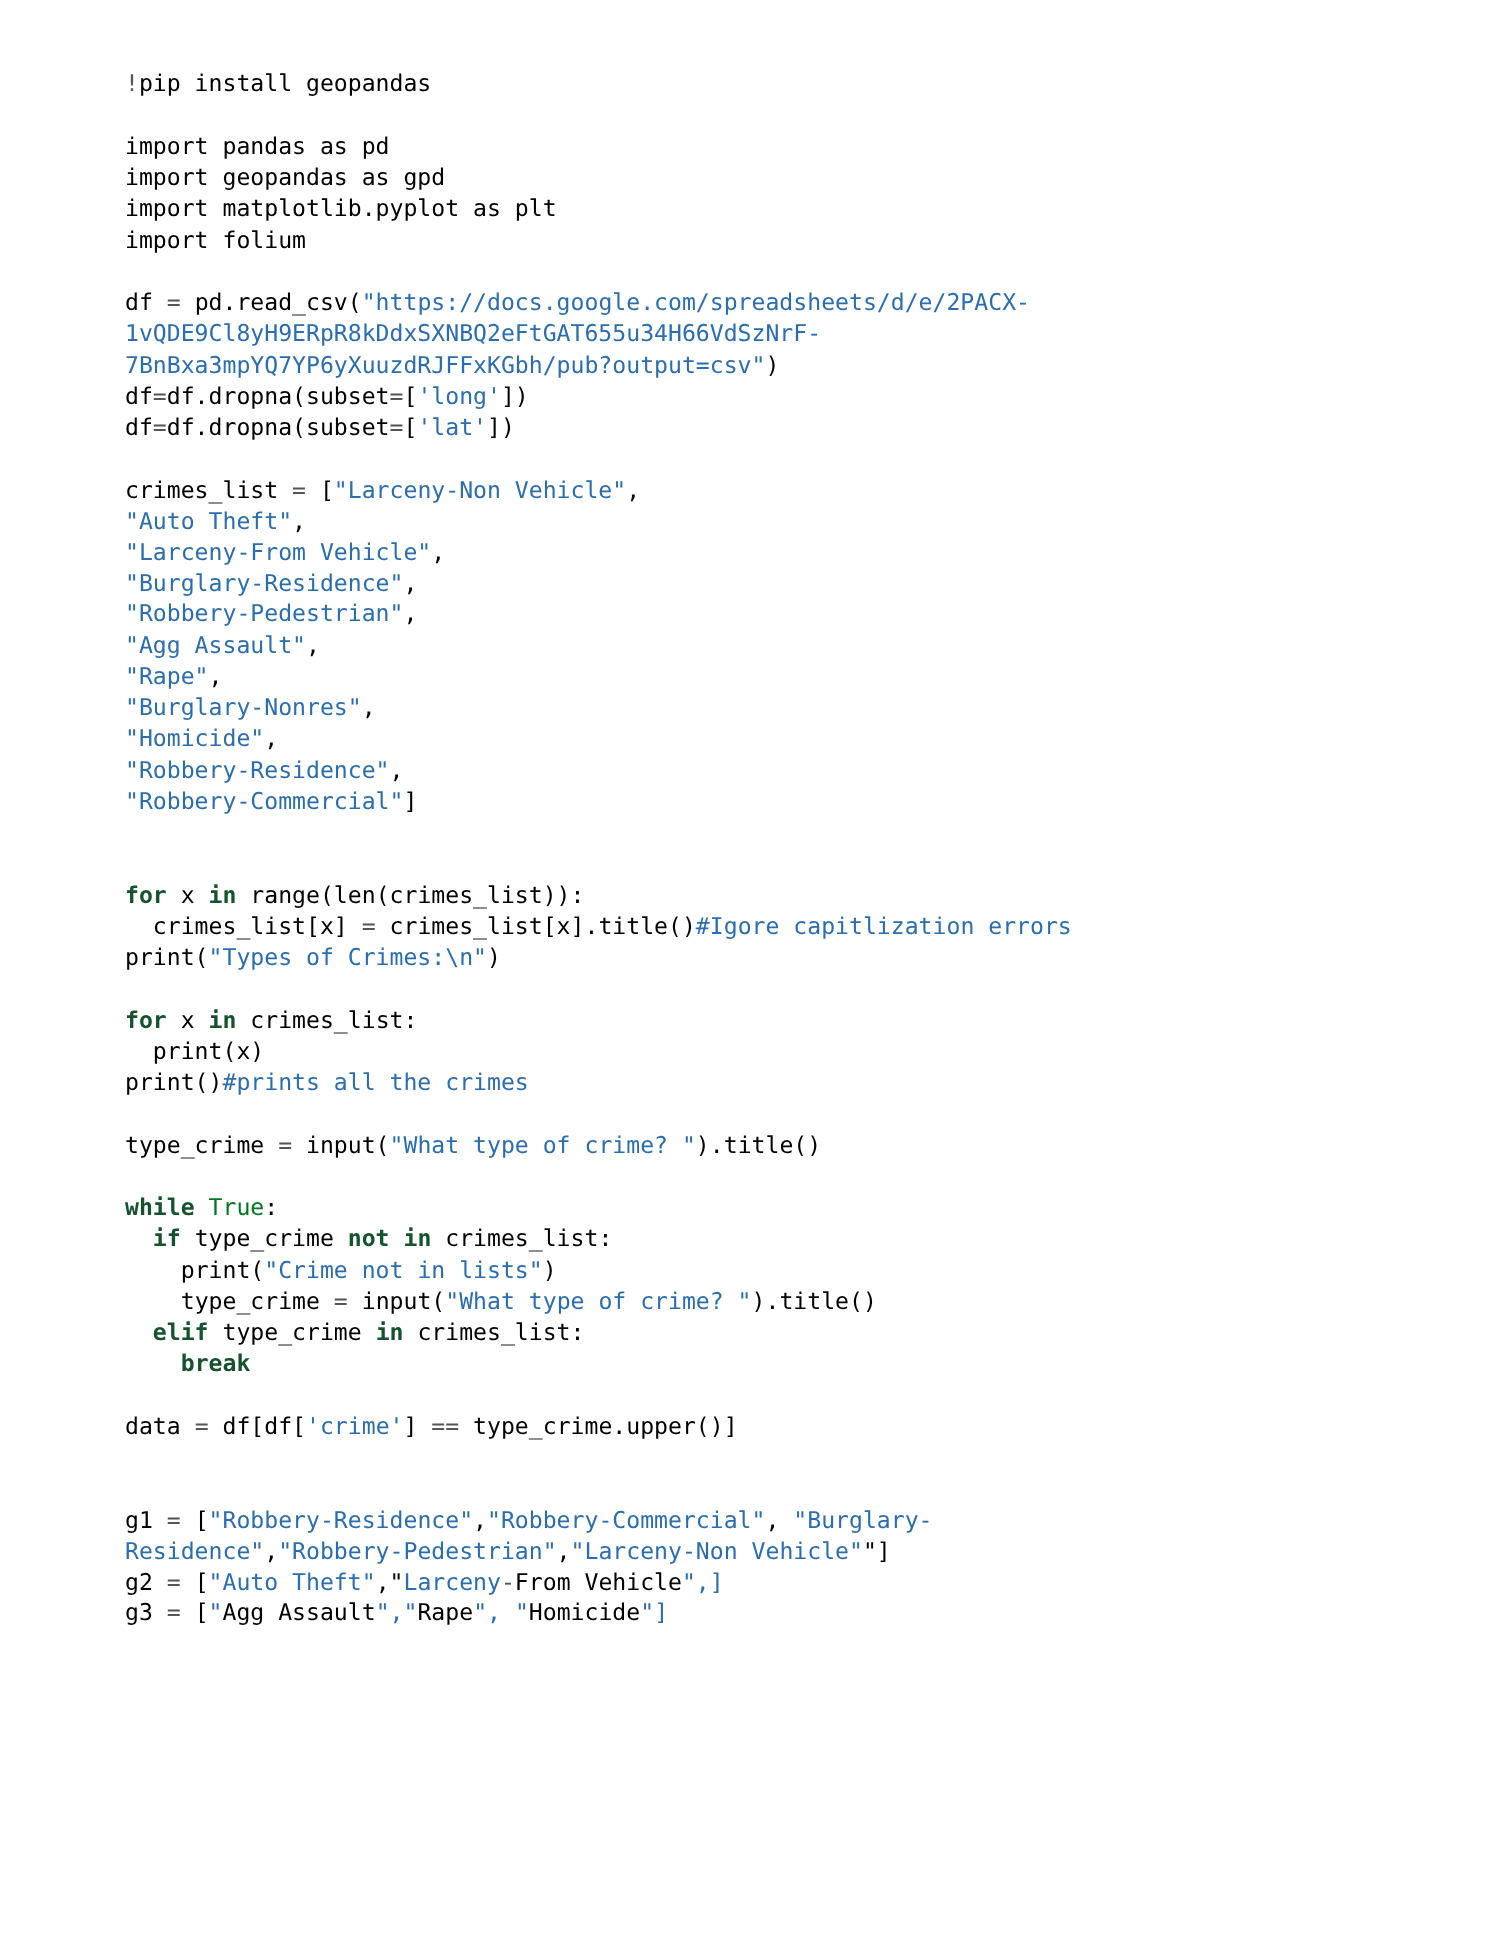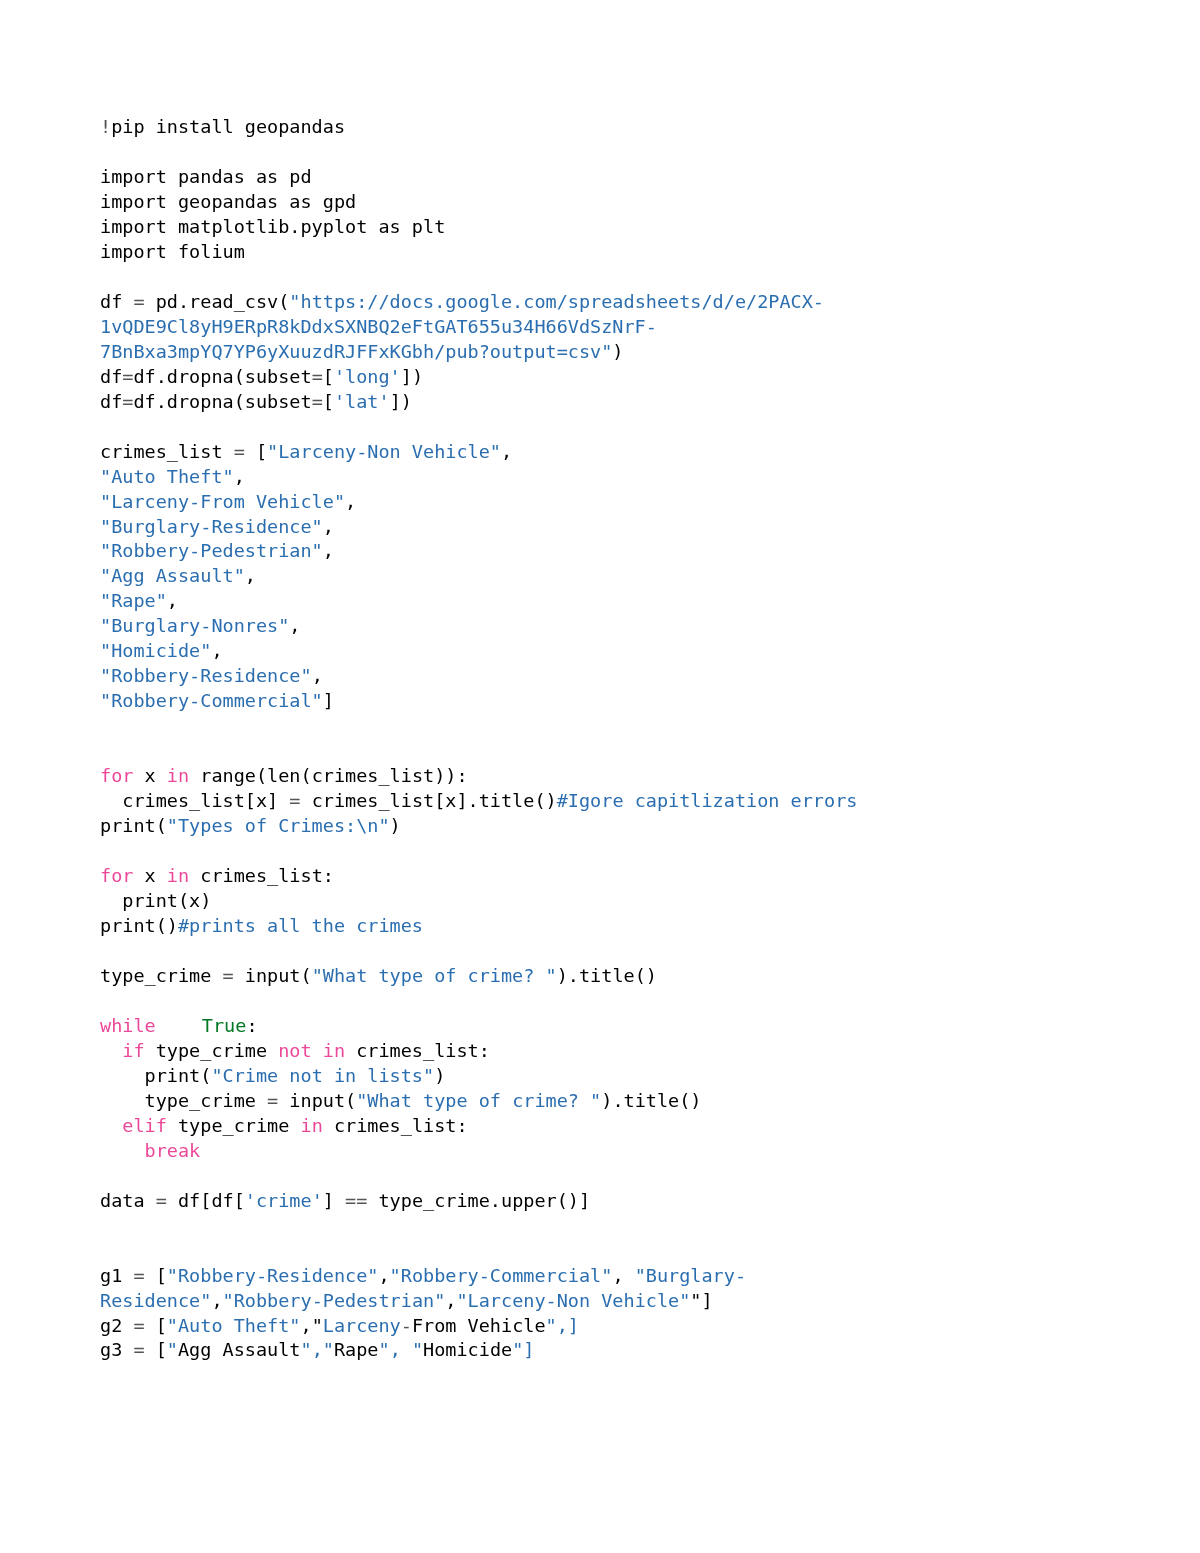--- a/index.html
+++ b/index.html
@@ -7,31 +7,31 @@
     padding: 0;
     background: #ffffff;
     font-family: "Consolas", "Menlo", "Monaco", monospace;
     font-size: 18.5px;
     line-height: 1.35;
     color: #000000;
   }
   .page {
     width: 1036px;
     min-height: 1553px;
-    padding: 115px 100px 100px 100px;
+    padding: 56px 100px 100px 100px;
     box-sizing: border-box;
     background: #ffffff;
   }
   .code {
     white-space: pre;
     font-family: "Consolas", "Menlo", "Monaco", monospace;
   }
   .op    { color: #555555; }
-  .kw    { color: #ec4899; font-weight: normal; }
-  .bi    { color: #007722; margin-left: 35px; }
+  .kw    { color: #14532d; font-weight: bold; }
+  .bi    { color: #007722; }
   .str   { color: #2b6eb0; }
   .nm    { color: #000000; }
   .cm    { color: #2b6eb0; }
   .err   { background: transparent; }
 </style>
 </head>
 <body>
 
 <div class="page">
   <div class="code" id="code-container"><div style="white-space: pre-wrap; word-break: break-word;"><span class="op">!</span><span class="nm">pip install geopandas</span></div><div style="white-space: pre-wrap; word-break: break-word;">&nbsp;</div><div style="white-space: pre-wrap; word-break: break-word;"><span class="nm">import pandas as pd</span></div><div style="white-space: pre-wrap; word-break: break-word;"><span class="nm">import geopandas as gpd</span></div><div style="white-space: pre-wrap; word-break: break-word;"><span class="nm">import matplotlib.pyplot as plt </span></div><div style="white-space: pre-wrap; word-break: break-word;"><span class="nm">import folium</span></div><div style="white-space: pre-wrap; word-break: break-word;">&nbsp;</div><div style="white-space: pre-wrap; word-break: break-word;"><span class="nm">df </span><span class="op">=</span><span class="nm"> pd.read_csv(</span><span class="str">"https://docs.google.com/spreadsheets/d/e/2PACX-1vQDE9Cl8yH9ERpR8kDdxSXNBQ2eFtGAT655u34H66VdSzNrF-7BnBxa3mpYQ7YP6yXuuzdRJFFxKGbh/pub?output=csv"</span><span class="nm">)</span></div><div style="white-space: pre-wrap; word-break: break-word;"><span class="nm">df</span><span class="op">=</span><span class="nm">df.dropna(subset</span><span class="op">=</span><span class="nm">[</span><span class="str">'long'</span><span class="nm">])</span></div><div style="white-space: pre-wrap; word-break: break-word;"><span class="nm">df</span><span class="op">=</span><span class="nm">df.dropna(subset</span><span class="op">=</span><span class="nm">[</span><span class="str">'lat'</span><span class="nm">])</span></div><div style="white-space: pre-wrap; word-break: break-word;">&nbsp;</div><div style="white-space: pre-wrap; word-break: break-word;"><span class="nm">crimes_list </span><span class="op">=</span><span class="nm"> [</span><span class="str">"Larceny-Non Vehicle"</span><span class="nm">,</span></div><div style="white-space: pre-wrap; word-break: break-word;"><span class="str">"Auto Theft"</span><span class="nm">,</span></div><div style="white-space: pre-wrap; word-break: break-word;"><span class="str">"Larceny-From Vehicle"</span><span class="nm">,</span></div><div style="white-space: pre-wrap; word-break: break-word;"><span class="str">"Burglary-Residence"</span><span class="nm">,</span></div><div style="white-space: pre-wrap; word-break: break-word;"><span class="str">"Robbery-Pedestrian"</span><span class="nm">,</span></div><div style="white-space: pre-wrap; word-break: break-word;"><span class="str">"Agg Assault"</span><span class="nm">,</span></div><div style="white-space: pre-wrap; word-break: break-word;"><span class="str">"Rape"</span><span class="nm">,</span></div><div style="white-space: pre-wrap; word-break: break-word;"><span class="str">"Burglary-Nonres"</span><span class="nm">,</span></div><div style="white-space: pre-wrap; word-break: break-word;"><span class="str">"Homicide"</span><span class="nm">,</span></div><div style="white-space: pre-wrap; word-break: break-word;"><span class="str">"Robbery-Residence"</span><span class="nm">,</span></div><div style="white-space: pre-wrap; word-break: break-word;"><span class="str">"Robbery-Commercial"</span><span class="nm">]</span></div><div style="white-space: pre-wrap; word-break: break-word;">&nbsp;</div><div style="white-space: pre-wrap; word-break: break-word;">&nbsp;</div><div style="white-space: pre-wrap; word-break: break-word;"><span class="kw">for</span><span class="nm"> x </span><span class="kw">in</span><span class="nm"> range(len(crimes_list)):</span></div><div style="white-space: pre-wrap; word-break: break-word;"><span class="nm">  crimes_list[x] </span><span class="op">=</span><span class="nm"> crimes_list[x].title()</span><span class="cm">#Igore capitlization errors</span></div><div style="white-space: pre-wrap; word-break: break-word;"><span class="nm">print(</span><span class="str">"Types of Crimes:\n"</span><span class="nm">)</span></div><div style="white-space: pre-wrap; word-break: break-word;">&nbsp;</div><div style="white-space: pre-wrap; word-break: break-word;"><span class="kw">for</span><span class="nm"> x </span><span class="kw">in</span><span class="nm"> crimes_list:</span></div><div style="white-space: pre-wrap; word-break: break-word;"><span class="nm">  print(x)</span></div><div style="white-space: pre-wrap; word-break: break-word;"><span class="nm">print()</span><span class="cm">#prints all the crimes</span></div><div style="white-space: pre-wrap; word-break: break-word;">&nbsp;</div><div style="white-space: pre-wrap; word-break: break-word;"><span class="nm">type_crime </span><span class="op">=</span><span class="nm"> input(</span><span class="str">"What type of crime? "</span><span class="nm">).title()</span></div><div style="white-space: pre-wrap; word-break: break-word;">&nbsp;</div><div style="white-space: pre-wrap; word-break: break-word;"><span class="kw">while</span><span class="nm"> </span><span class="bi">True</span><span class="nm">:</span></div><div style="white-space: pre-wrap; word-break: break-word;"><span class="nm">  </span><span class="kw">if</span><span class="nm"> type_crime </span><span class="kw">not in</span><span class="nm"> crimes_list:</span></div><div style="white-space: pre-wrap; word-break: break-word;"><span class="nm">    print(</span><span class="str">"Crime not in lists"</span><span class="nm">)</span></div><div style="white-space: pre-wrap; word-break: break-word;"><span class="nm">    type_crime </span><span class="op">=</span><span class="nm"> input(</span><span class="str">"What type of crime? "</span><span class="nm">).title()</span></div><div style="white-space: pre-wrap; word-break: break-word;"><span class="nm">  </span><span class="kw">elif</span><span class="nm"> type_crime </span><span class="kw">in</span><span class="nm"> crimes_list:</span></div><div style="white-space: pre-wrap; word-break: break-word;"><span class="nm">    </span><span class="kw">break</span></div><div style="white-space: pre-wrap; word-break: break-word;">&nbsp;</div><div style="white-space: pre-wrap; word-break: break-word;"><span class="nm">data </span><span class="op">=</span><span class="nm"> df[df[</span><span class="str">'crime'</span><span class="nm">] </span><span class="op">==</span><span class="nm"> type_crime.upper()]</span></div><div style="white-space: pre-wrap; word-break: break-word;">&nbsp;</div><div style="white-space: pre-wrap; word-break: break-word;">&nbsp;</div><div style="white-space: pre-wrap; word-break: break-word;"><span class="nm">g1 </span><span class="op">=</span><span class="nm"> [</span><span class="str">"Robbery-Residence"</span><span class="nm">,</span><span class="str">"Robbery-Commercial"</span><span class="nm">, </span><span class="str">"Burglary-Residence"</span><span class="nm">,</span><span class="str">"Robbery-Pedestrian"</span><span class="nm">,</span><span class="str">"Larceny-Non Vehicle"</span><span class="err">"</span><span class="nm">]</span></div><div style="white-space: pre-wrap; word-break: break-word;"><span class="nm">g2 </span><span class="op">=</span><span class="nm"> [</span><span class="str">"Auto Theft"</span><span class="nm">,"</span><span class="str">Larceny</span><span class="op">-</span><span class="nm">From Vehicle</span><span class="str">",]</span></div><div style="white-space: pre-wrap; word-break: break-word;"><span class="nm">g3 </span><span class="op">=</span><span class="nm"> [</span><span class="str">"</span><span class="nm">Agg Assault</span><span class="str">","</span><span class="nm">Rape</span><span class="str">", "</span><span class="nm">Homicide</span><span class="str">"]</span></div></div>

